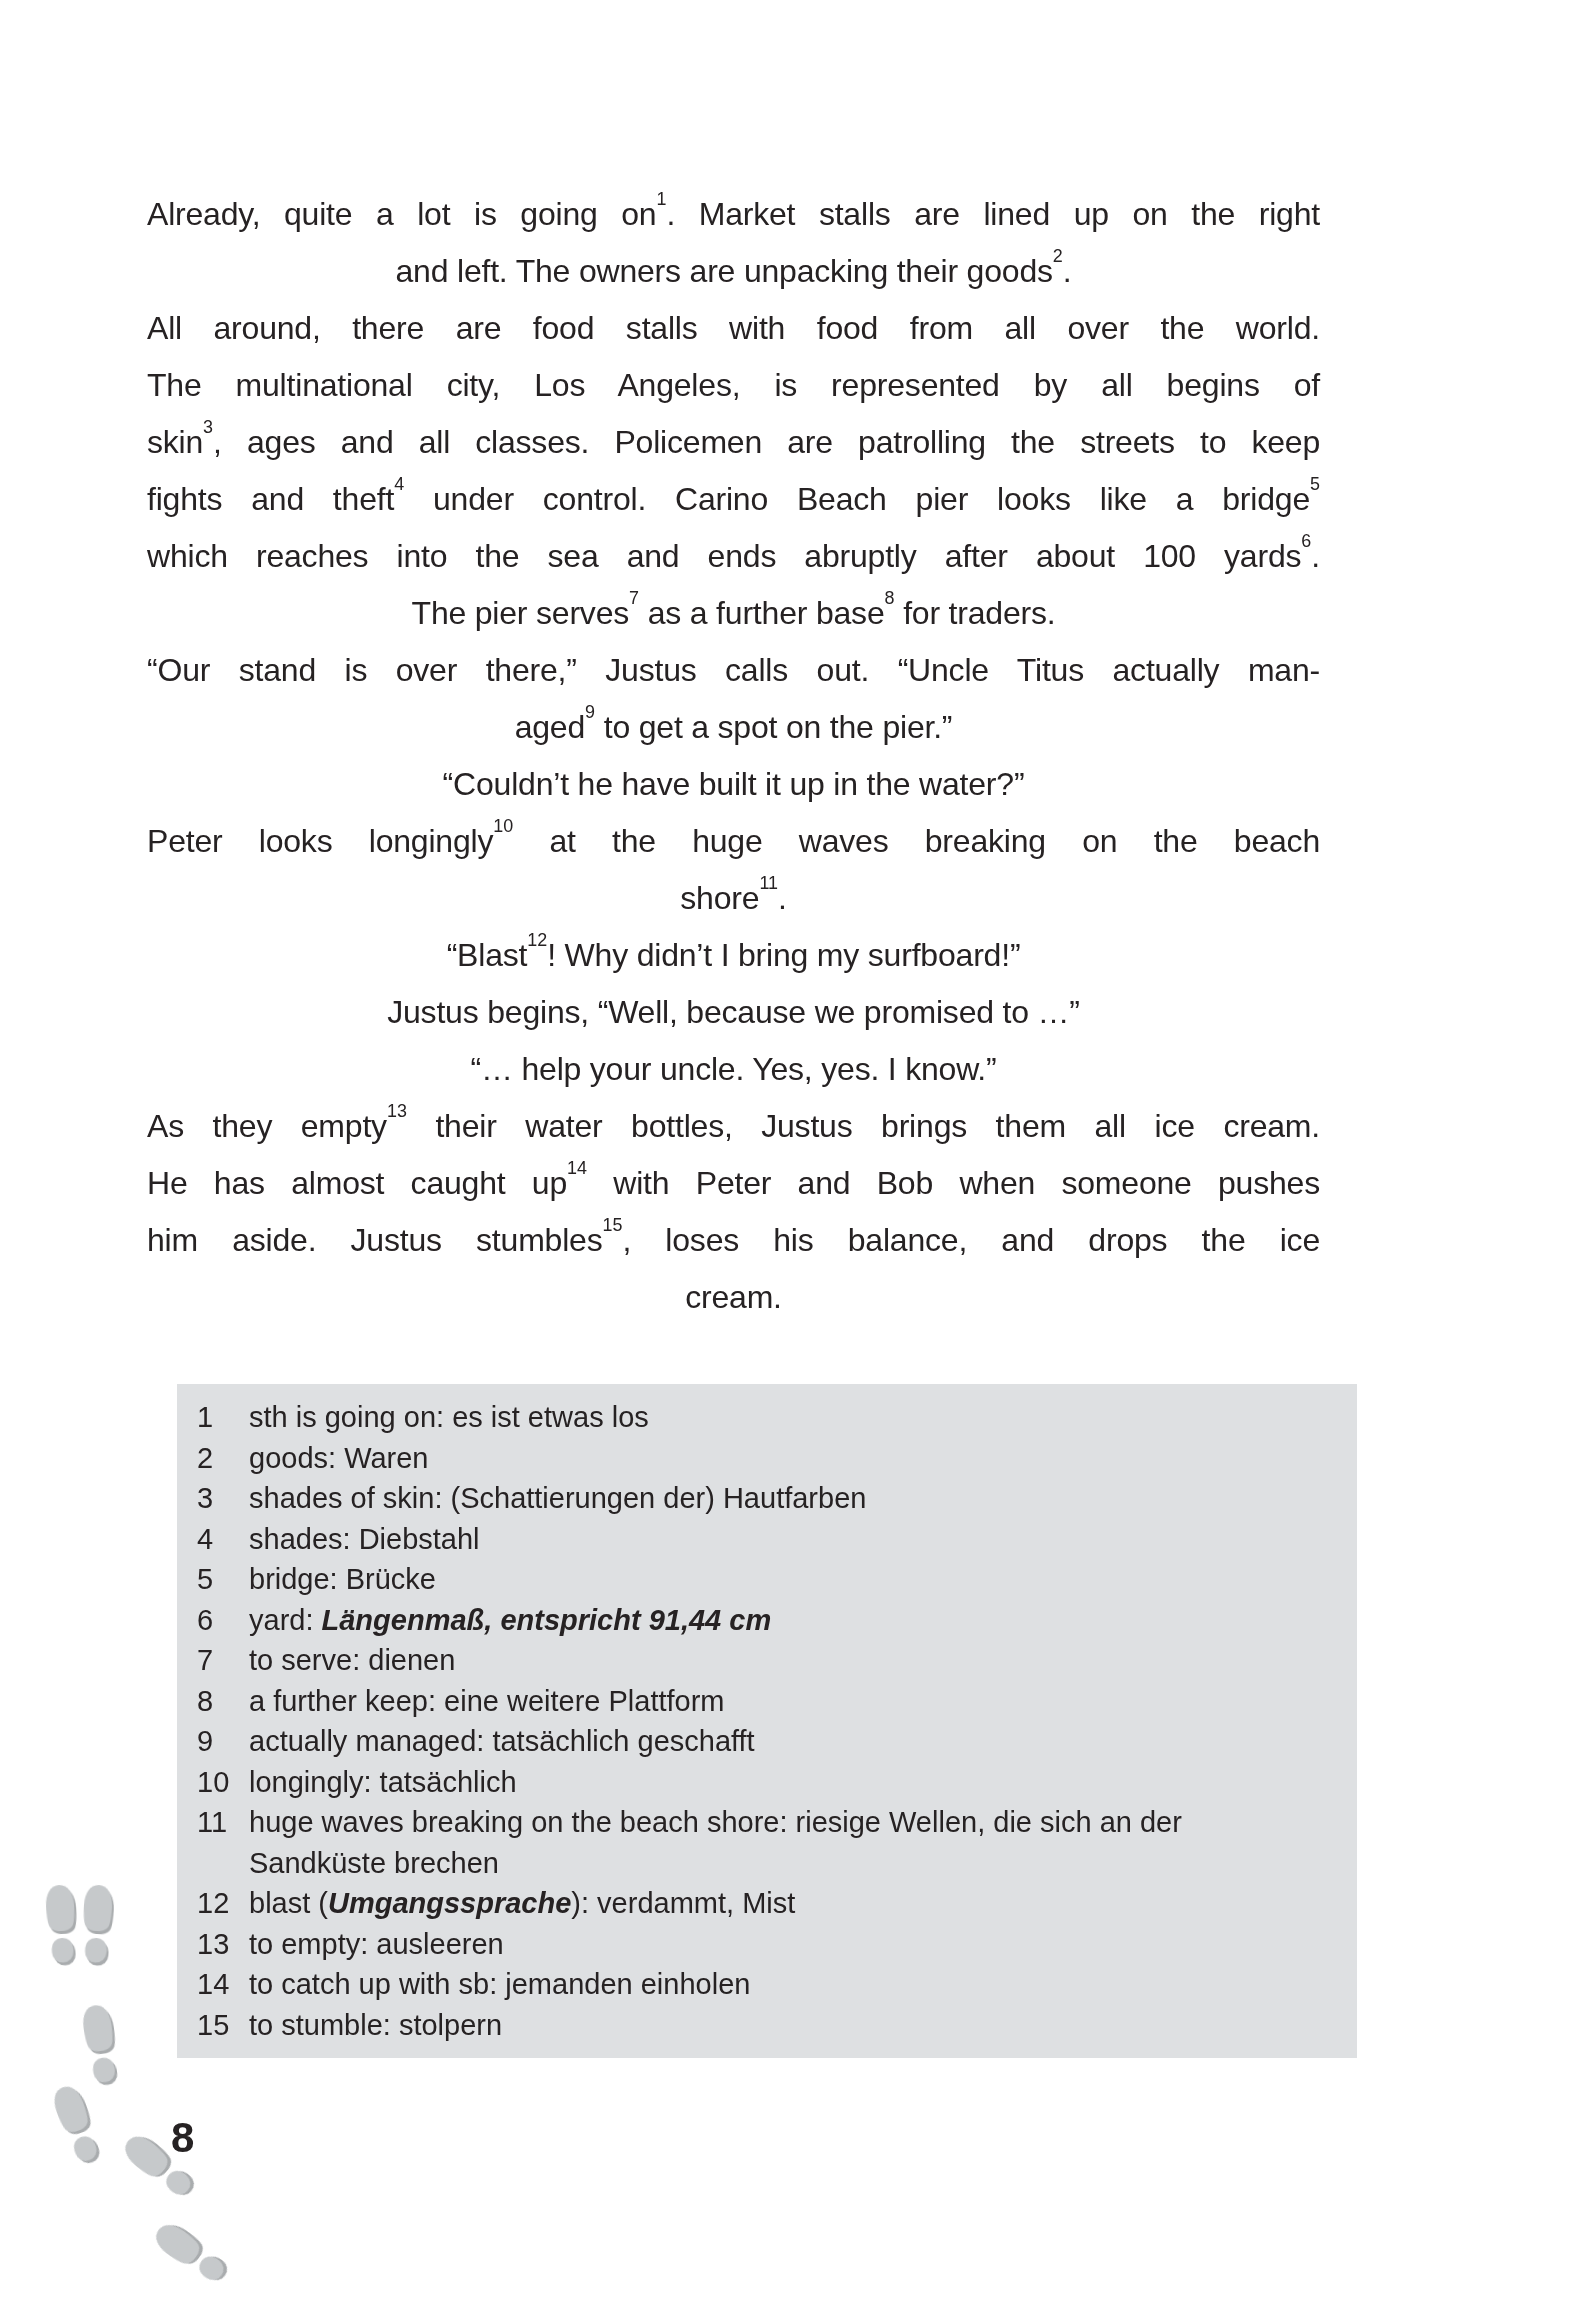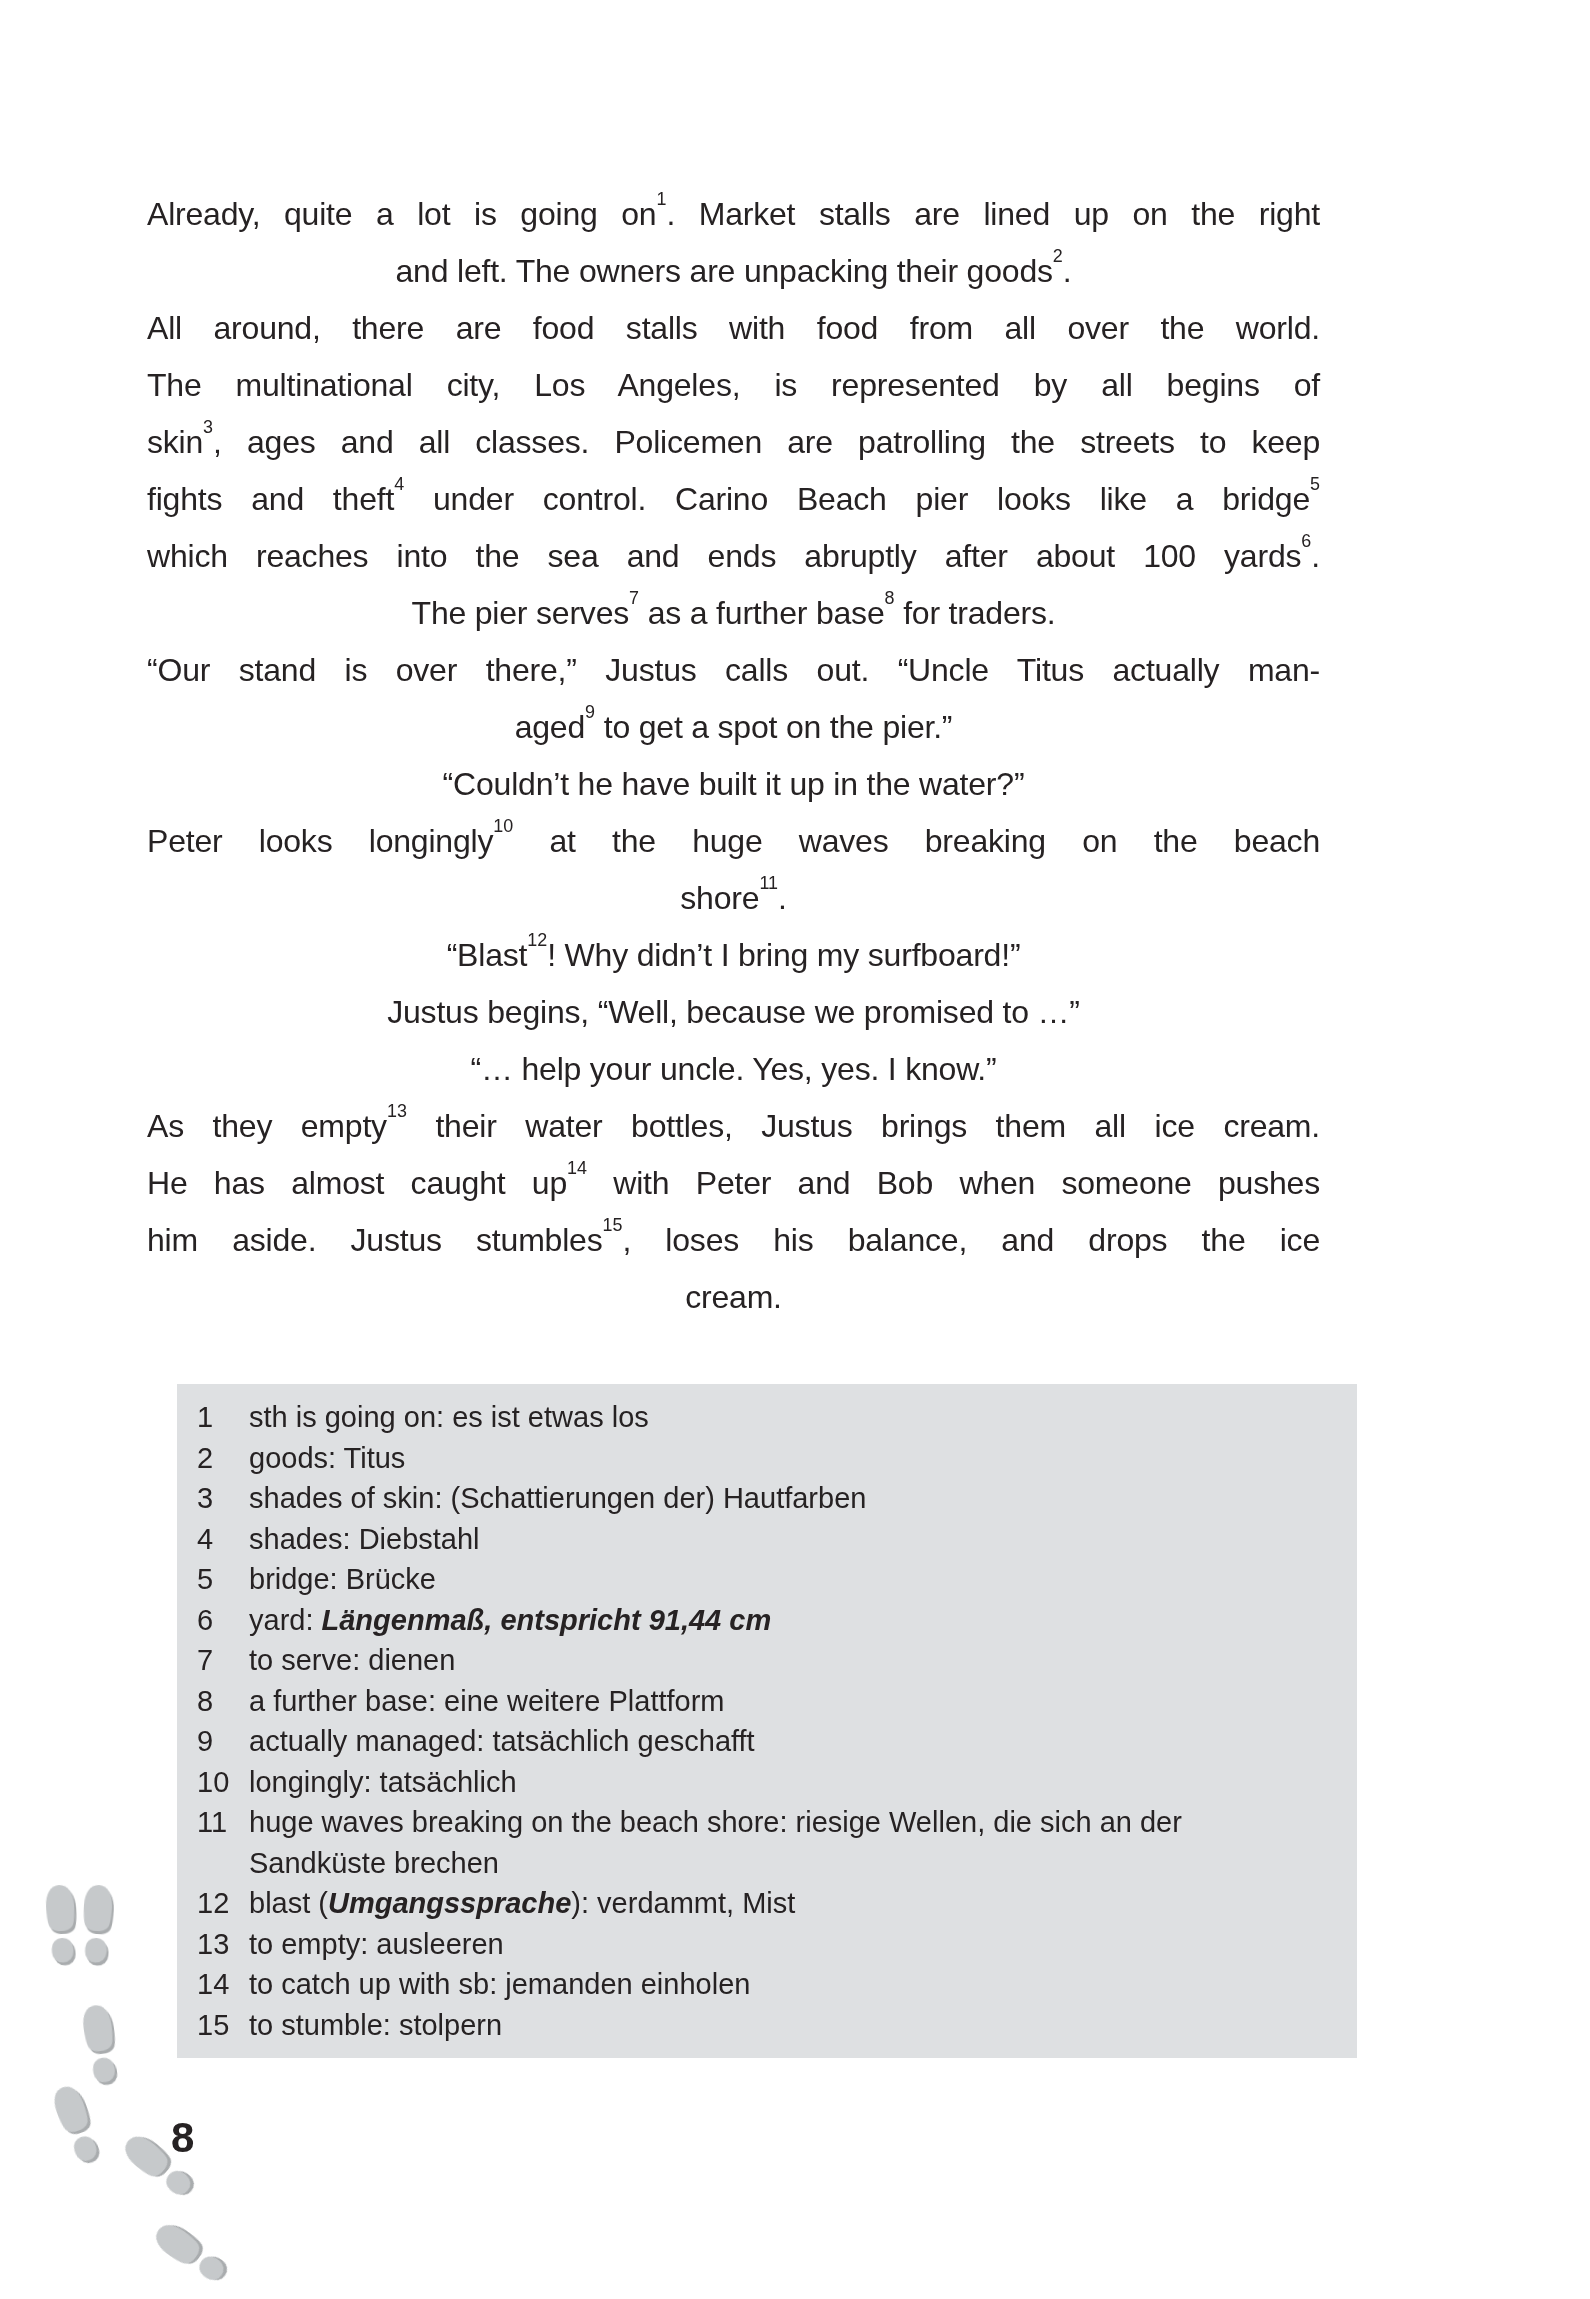--- a/index.html
+++ b/index.html
@@ -102,21 +102,21 @@
     </div>
 
   <div class="fn-panel">
     <div class="fn-list">
         <div class="fn-row">
           <span class="fn-num">1</span>
           <div class="fn-text">sth is going on: es ist etwas los</div>
         </div>
         <div class="fn-row">
           <span class="fn-num">2</span>
-          <div class="fn-text">goods: Titus</div>
+          <div class="fn-text">goods: Waren</div>
         </div>
         <div class="fn-row">
           <span class="fn-num">3</span>
           <div class="fn-text">shades of skin: (Schattierungen der) Hautfarben</div>
         </div>
         <div class="fn-row">
           <span class="fn-num">4</span>
           <div class="fn-text">shades: Diebstahl</div>
         </div>
         <div class="fn-row">
@@ -126,21 +126,21 @@
         <div class="fn-row">
           <span class="fn-num">6</span>
           <div class="fn-text">yard: <i>Längenmaß, entspricht 91,44 cm</i></div>
         </div>
         <div class="fn-row">
           <span class="fn-num">7</span>
           <div class="fn-text">to serve: dienen</div>
         </div>
         <div class="fn-row">
           <span class="fn-num">8</span>
-          <div class="fn-text">a further base: eine weitere Plattform</div>
+          <div class="fn-text">a further keep: eine weitere Plattform</div>
         </div>
         <div class="fn-row">
           <span class="fn-num">9</span>
           <div class="fn-text">actually managed: tatsächlich geschafft</div>
         </div>
         <div class="fn-row">
           <span class="fn-num">10</span>
           <div class="fn-text">longingly: tatsächlich</div>
         </div>
         <div class="fn-row">

